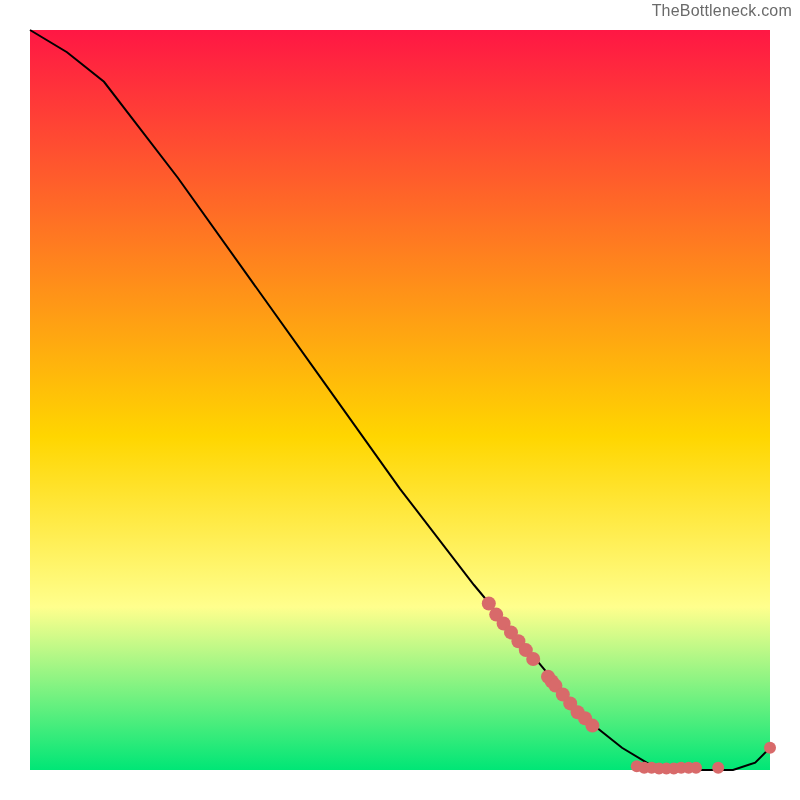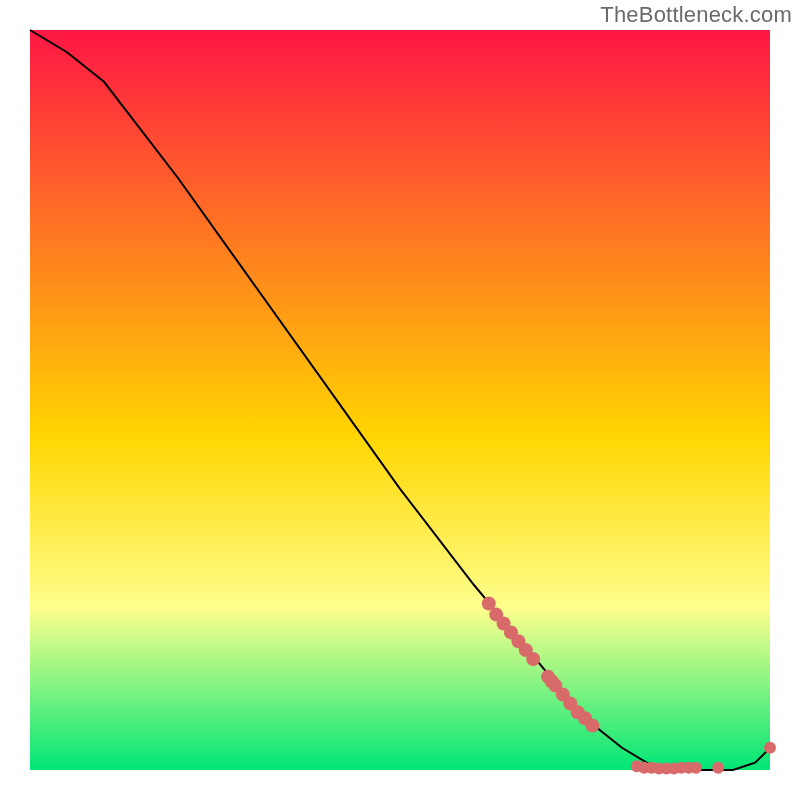--- a/index.html
+++ b/index.html
@@ -18,21 +18,21 @@
   }
   svg.chart {
     display: block;
     width: 800px;
     height: 800px;
   }
   .watermark {
     position: absolute;
     top: 2px;
     right: 8px;
-    font-size: 22px;
+    font-size: 16px;
     font-weight: 500;
     color: #6a6a6a;
     letter-spacing: 0.2px;
     pointer-events: none;
   }
 </style>
 </head>
 <body>
 
 <div class="chart-wrap">

